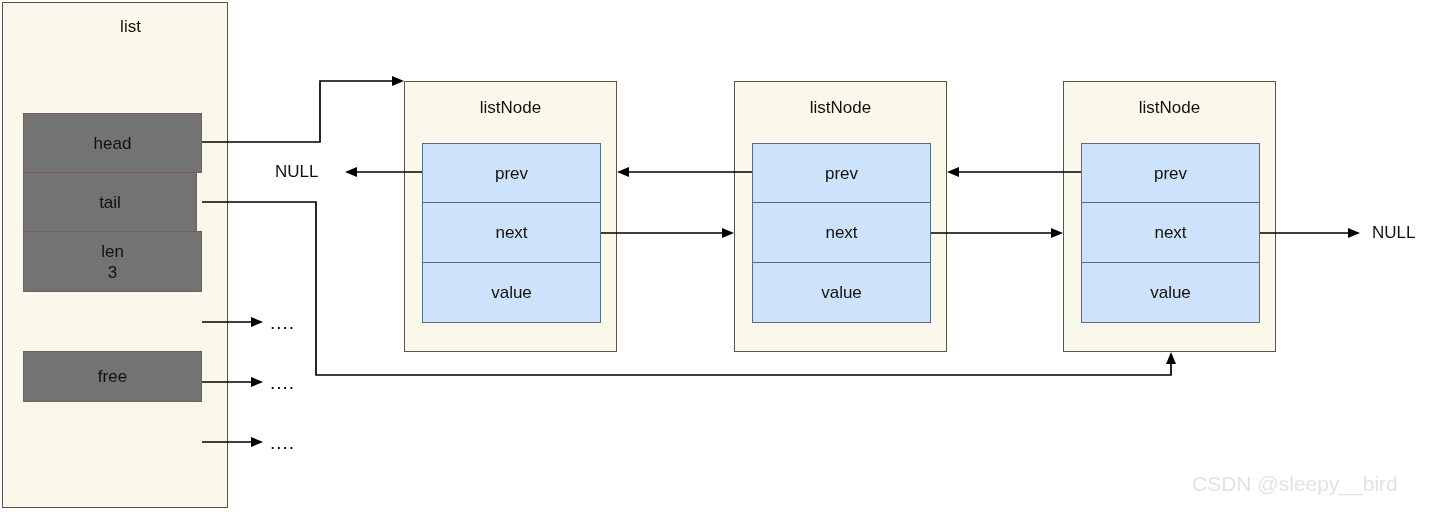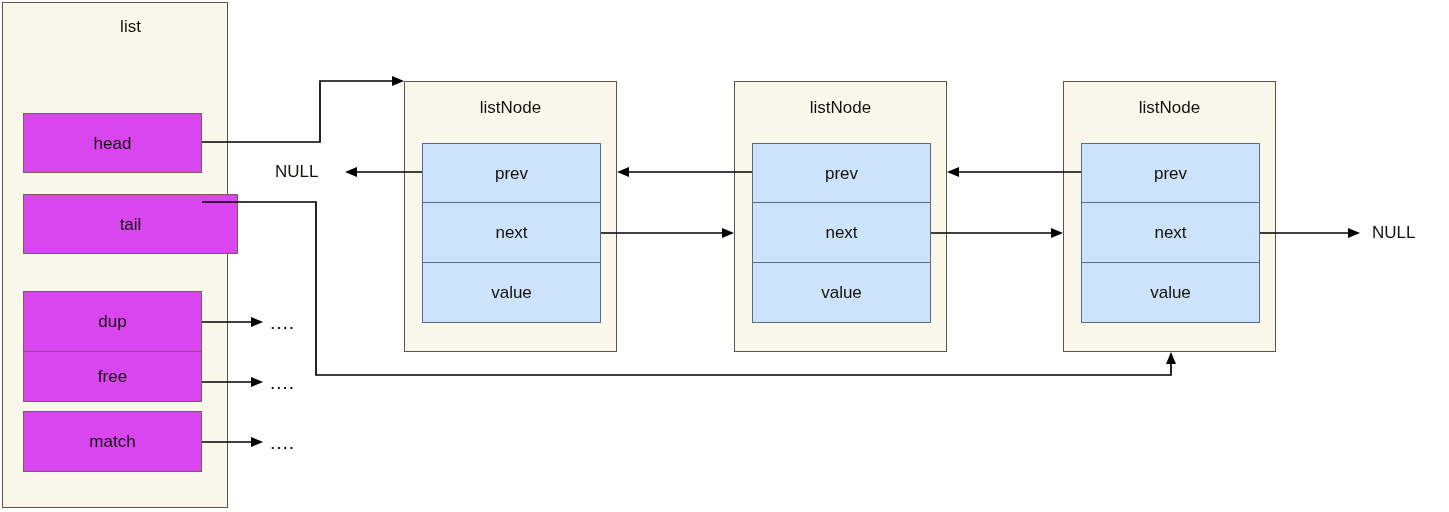--- a/index.html
+++ b/index.html
@@ -43,21 +43,21 @@
     display: flex;
     flex-direction: column;
     align-items: center;
     justify-content: center;
     color: #14110c;
     font-size: 17px;
     line-height: 21px;
     border: 1.3px solid #6c5f5f;
   }
   .field.pink {
-    background: #d946ef;
+    background: #737373;
     border-color: #7a5c5c;
   }
   .field.blue {
     background: #cde3fb;
     border-color: #5a6b85;
     align-items: center;
   }
   
 
   
@@ -108,31 +108,29 @@
 
 <div id="canvas">
 
   <div class="struct-box" style="left:2px; top:2px; width:226px; height:506px;">
     <div class="struct-title" style="top:14px;margin-left:31px;">list</div>
   </div>
 
   <div class="field pink" style="left:23px; top:113px; width:179px; height:60px;">
     <span>head</span>
   </div>
-  <div class="field pink" style="left:23px; top:172px; width:215px; height:60px;margin-top:22px;">
+  <div class="field pink" style="left:23px; top:172px; width:174px; height:60px;">
     <span>tail</span>
   </div>
-  <div class="field pink" style="left:23px; top:291px; width:179px; height:61px;">
-    <span>dup</span>
+  <div class="field pink" style="left:23px; top:231px; width:179px; height:61px;">
+    <span>len</span>
+    <span>3</span>
   </div>
   <div class="field pink" style="left:23px; top:351px; width:179px; height:51px;">
     <span>free</span>
-  </div>
-  <div class="field pink" style="left:23px; top:411px; width:179px; height:61px;">
-    <span>match</span>
   </div>
 
   <div class="struct-box" style="left:404px; top:81px; width:213px; height:271px;">
     <div class="struct-title" style="top:16px;">listNode</div>
   </div>
   <div class="field blue" style="left:422px; top:143px; width:179px; height:60px;">
     <span>prev</span>
   </div>
   <div class="field blue" style="left:422px; top:202px; width:179px; height:61px;">
     <span>next</span>
@@ -226,14 +224,15 @@
   </svg>
 
   <div class="label" style="left:275px; top:162px;">NULL</div>
 
   <div class="label" style="left:1372px; top:223px;">NULL</div>
 
   <div class="dots" style="left:270px; top:313px;">....</div>
   <div class="dots" style="left:270px; top:373px;">....</div>
   <div class="dots" style="left:270px; top:433px;">....</div>
 
+  <div class="watermark" style="left:1192px; top:472px;">CSDN @sleepy__bird</div>
 
 </div>
 
 </body></html>

